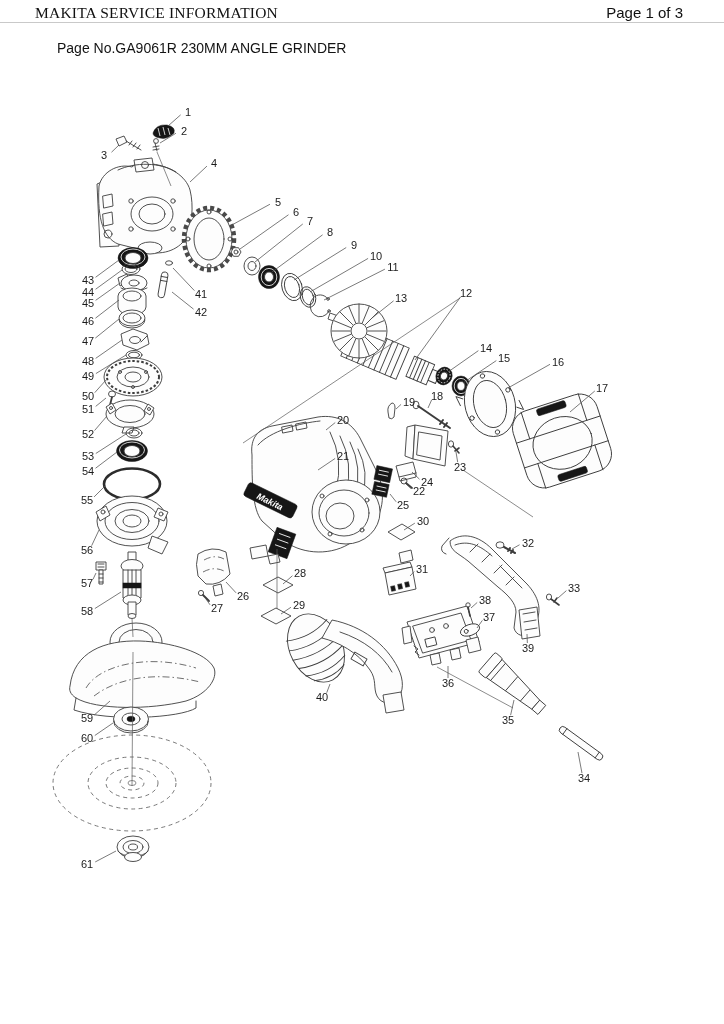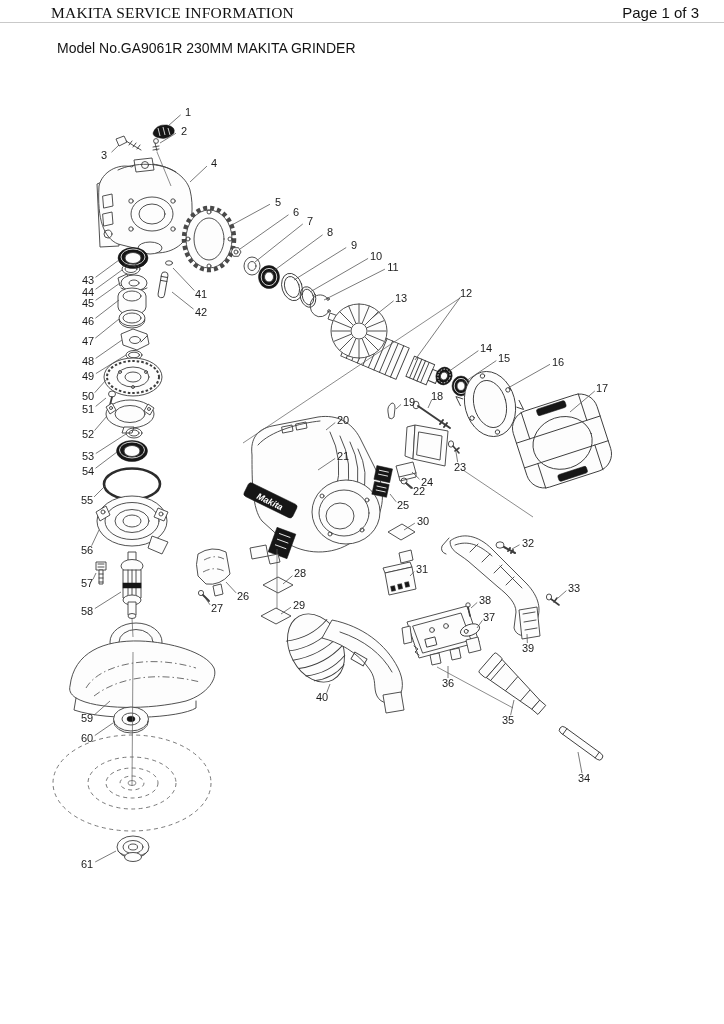--- a/index.html
+++ b/index.html
@@ -1,17 +1,17 @@
 <!DOCTYPE html>
 <html><head>
 <meta charset="utf-8">
 <style>
   html,body{margin:0;padding:0;background:#ffffff;}
   body{width:724px;height:1024px;position:relative;font-family:"Liberation Sans",sans-serif;overflow:hidden;}
-  .header-row{position:absolute;top:2px;left:16px;width:696px;height:20px;}
+  .header-row{position:absolute;top:2px;left:0;width:696px;height:20px;}
   .doc-title{position:absolute;left:35px;top:2px;font-family:"Liberation Serif",serif;font-size:15.5px;color:#111;letter-spacing:.2px;}
   .page-ind{position:absolute;right:13px;top:2px;font-family:Liberation Sans, sans-serif;font-size:15px;color:#111;}
   .header-rule{position:absolute;left:0;top:22px;width:724px;height:1px;background:#c9c9c9;}
   .model-line{position:absolute;left:57px;top:40px;font-size:14px;color:#141414;}
   svg#diagram{position:absolute;left:0;top:0;}
   .ln{fill:none;stroke:#3d3d3d;stroke-width:.9;stroke-linejoin:round;stroke-linecap:round;}
   .fw{fill:#fdfdfd;stroke:#3d3d3d;stroke-width:.9;stroke-linejoin:round;}
   .fd{fill:#161616;stroke:#161616;stroke-width:.5;}
   .thin{stroke:#5a5a5a;stroke-width:.7;fill:none;}
   .dash{fill:none;stroke:#3d3d3d;stroke-width:2;stroke-dasharray:2.5 2;}
@@ -24,21 +24,21 @@
   .brand-text{font-family:"Liberation Sans",sans-serif;font-size:9px;font-weight:bold;font-style:italic;fill:#ffffff;}
 </style>
 </head>
 <body>
 
 <div class="header-row">
   <div class="doc-title">MAKITA SERVICE INFORMATION</div>
   <div class="page-ind">Page 1 of 3</div>
 </div>
 <div class="header-rule"></div>
-<div class="model-line">Model No.GA9061R 230MM MAKITA GRINDER</div>
+<div class="model-line">Page No.GA9061R 230MM ANGLE GRINDER</div>
 
 <svg id="diagram" width="724" height="1024" viewBox="0 0 724 1024">
 
   <g>
     <path class="fd" d="M153,133 q3,-9 14,-8 q9,2 7,8 q-7,7 -14,5 q-7,-1 -7,-5 z"></path>
     <path class="wht" d="M158,128 l2,8 M163,127 l2,8 M168,128 l2,7"></path>
   </g>
   <g>
     <circle class="fw" cx="156" cy="141" r="2.4"></circle>
     <path class="ln" d="M155,143 l2,8 M153,147 l6,-1 M153,150 l6,-1"></path>

